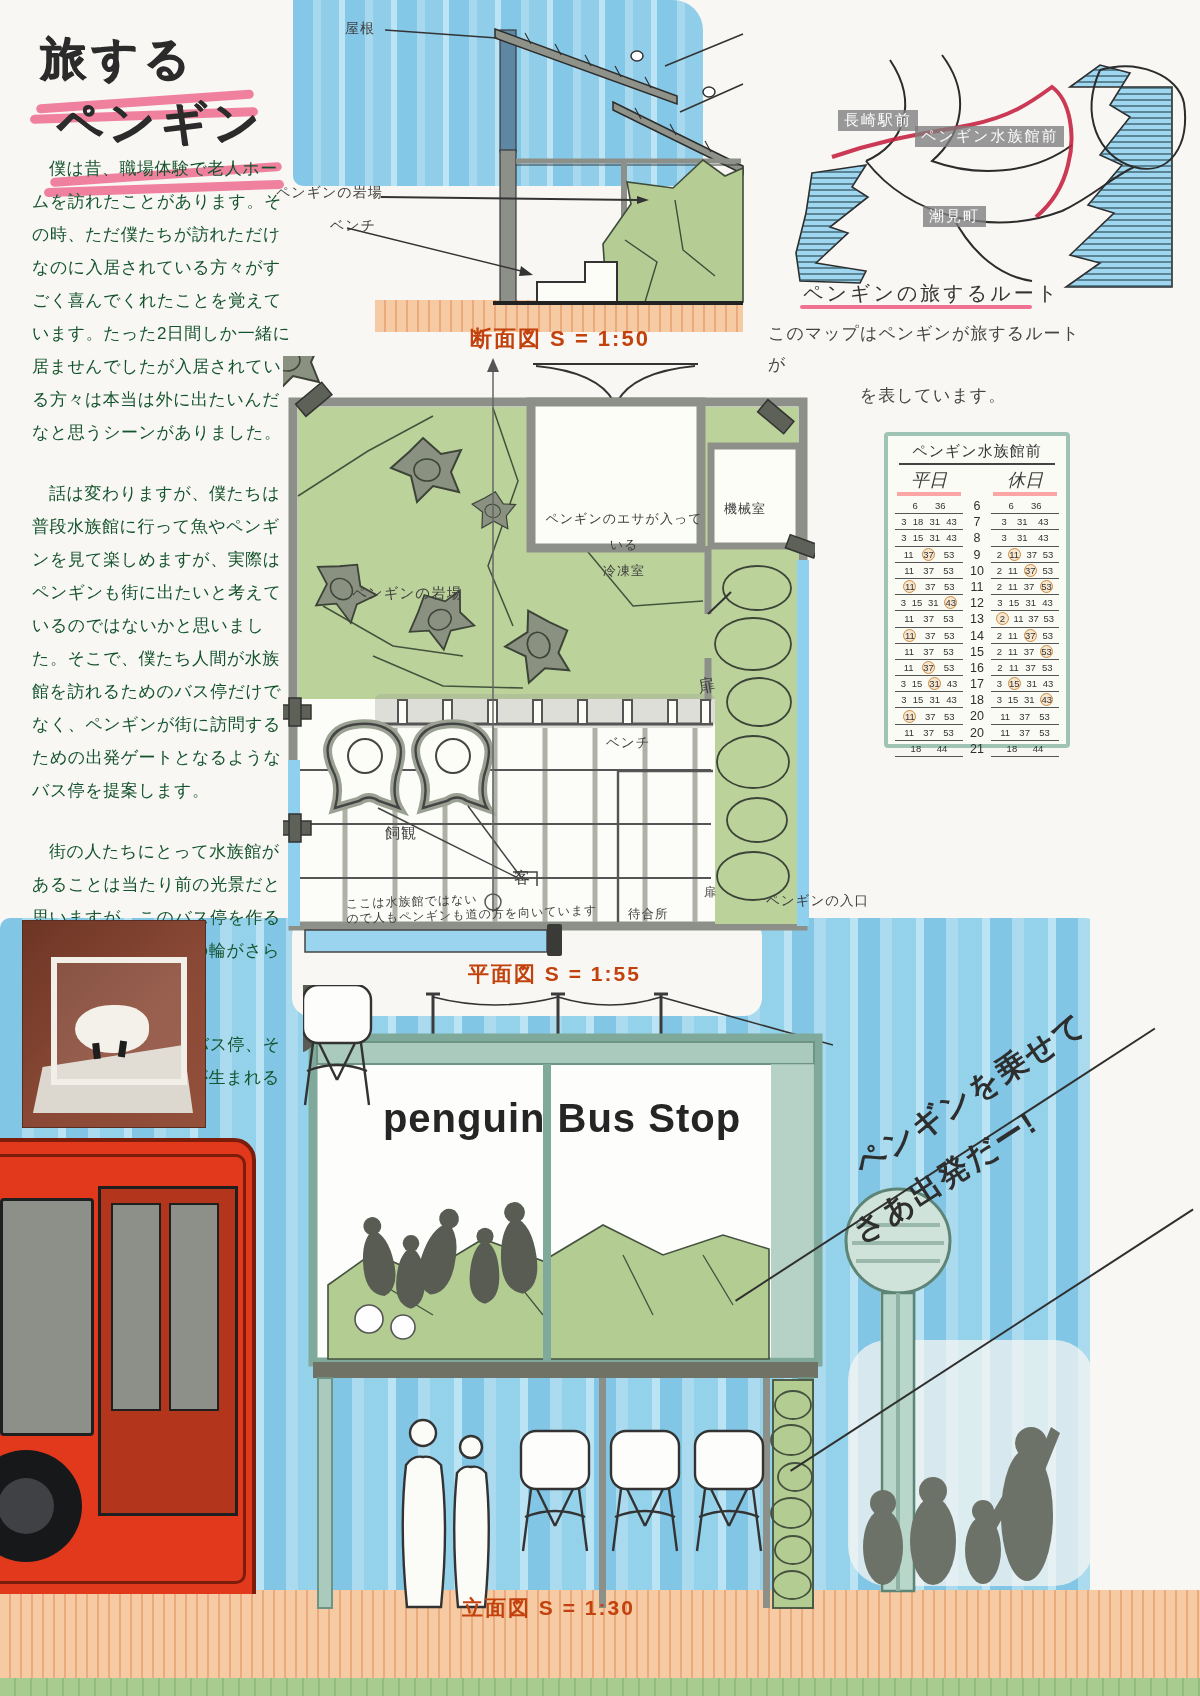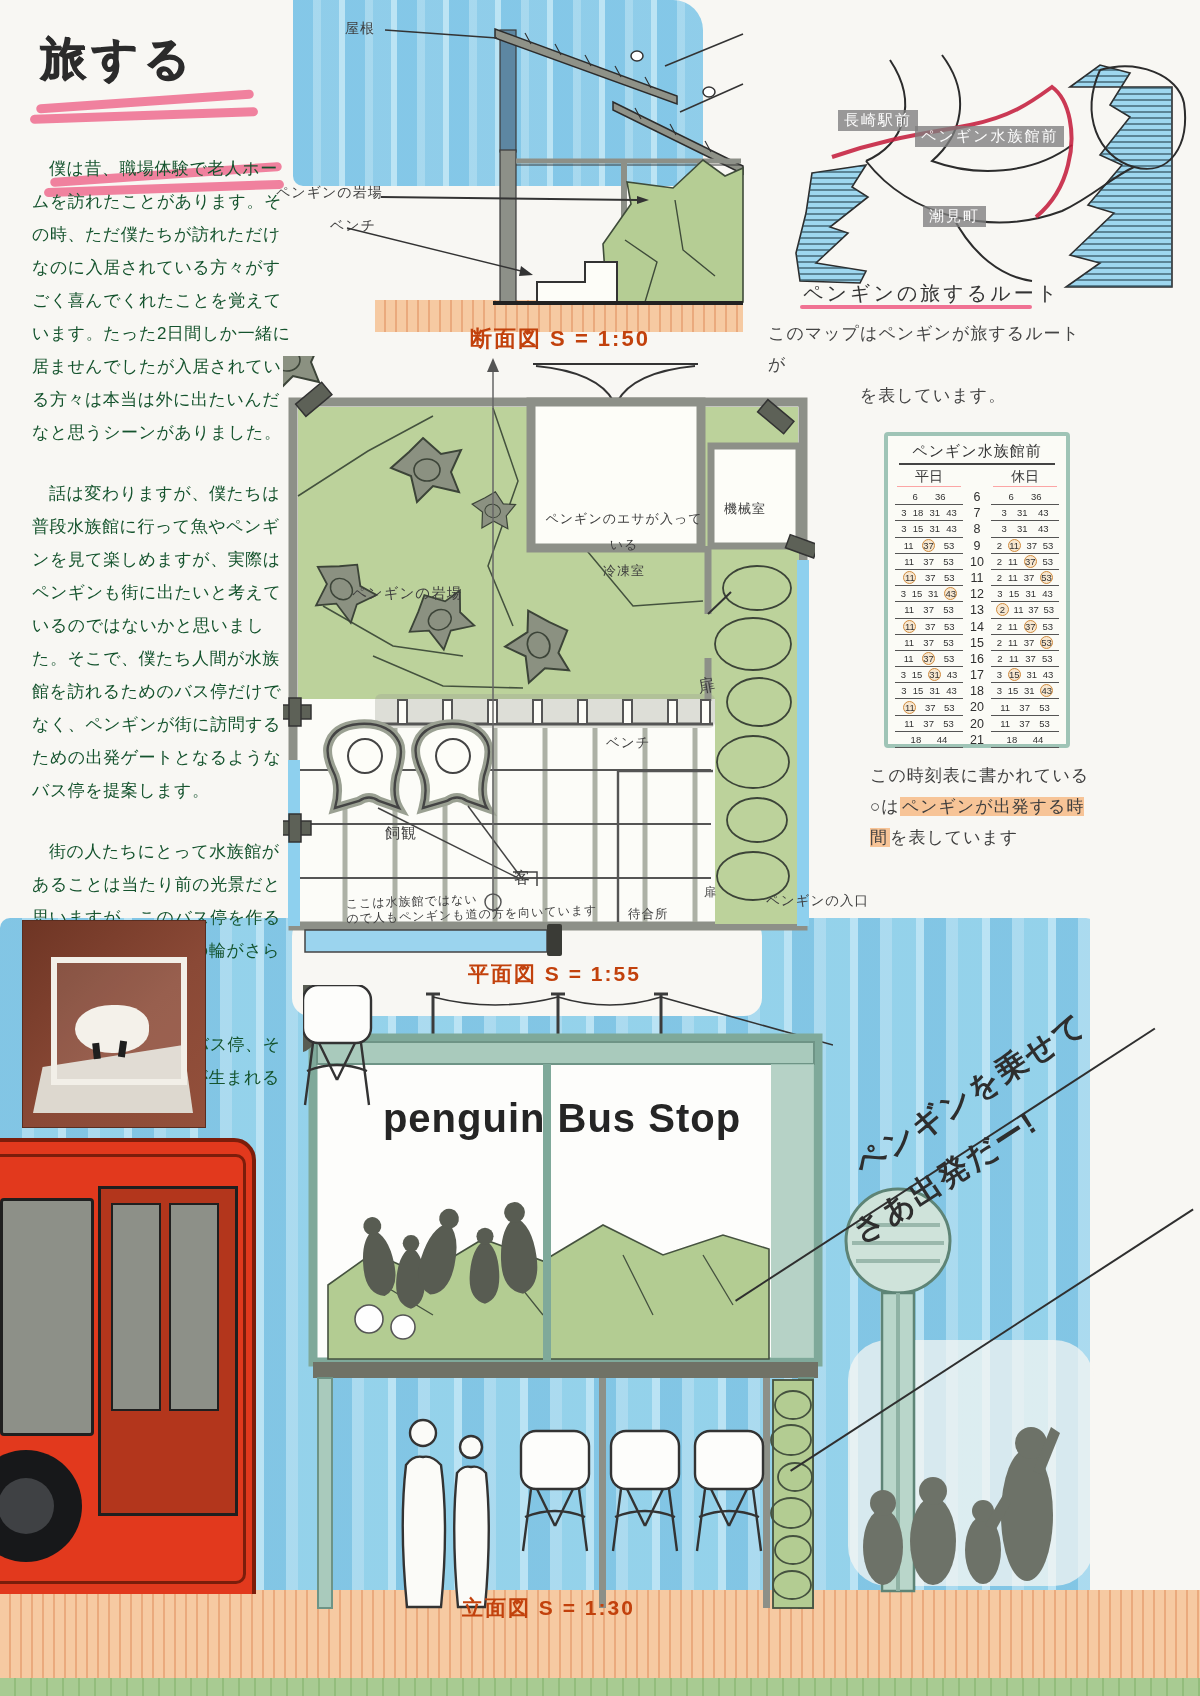--- a/index.html
+++ b/index.html
@@ -28,21 +28,21 @@
   .chip{position:absolute;background:rgba(125,125,125,.78);color:#fcfcfc;font-size:15px;
         padding:1px 6px;letter-spacing:2px;white-space:nowrap;}
   .map-title{position:absolute;font-size:20px;letter-spacing:3px;color:#333;}
   .map-desc{position:absolute;font-size:17px;line-height:31px;letter-spacing:1px;color:#444;}
   
   .timetable{position:absolute;left:884px;top:432px;width:186px;height:316px;background:#fbfbf6;
              border:4px solid #9fc4b6;border-radius:4px;box-sizing:border-box;padding:4px 5px;}
   .tt-title{font-size:15px;letter-spacing:1px;text-align:center;color:#333;
             border-bottom:2px solid #444;margin:2px 6px 3px;padding-bottom:2px;}
   .tt-head{display:flex;align-items:flex-end;margin-bottom:2px;}
-  .tt-head .h{flex:1;text-align:center;font-size:14px;border-bottom:1px solid #fca5a5;margin:0 4px;}
+  .tt-head .h{flex:1;text-align:center;font-size:18px;border-bottom:4px solid #fca5a5;margin:0 4px;font-style:italic;}
   .tt-head .sp{width:24px;}
   .tt-row{display:flex;align-items:stretch;height:16.2px;font-size:9.5px;color:#333;}
   .tt-min{flex:1;display:flex;justify-content:space-evenly;align-items:center;
           border-bottom:1.4px solid #555;margin:0 2px;}
   .tt-hour{width:24px;text-align:center;font-size:12.5px;line-height:16px;color:#2f2f2f;}
   .circ{border:1.3px solid #d08b3e;border-radius:50%;min-width:11px;text-align:center;
         background:rgba(238,178,110,.28);}
   .tt-note{position:absolute;left:870px;top:760px;width:222px;font-size:17px;line-height:31px;
            letter-spacing:1px;color:#3e3e3e;}
   .hl{background:#f7c497;padding:0 2px;}
@@ -70,20 +70,21 @@
   <div class="white-patch" style="left:292px;top:918px;width:470px;height:98px;border-radius:18px;"></div>
   <div class="white-patch" style="left:1090px;top:918px;width:110px;height:680px;"></div>
   <div class="white-patch" style="left:848px;top:1340px;width:246px;height:246px;opacity:.72;border-radius:40px;"></div>
   <div class="abs orange-strip" style="left:375px;top:300px;width:368px;height:32px;"></div>
   <div class="abs orange-strip" style="left:0;top:1590px;width:1200px;height:106px;"></div>
   <div class="abs mint-strip" style="left:0;top:1678px;width:1200px;height:18px;"></div>
 
   <div class="title-line" style="left:40px;top:28px;">旅する</div>
   <div class="pink-bar" style="left:36px;top:97px;width:218px;transform:rotate(-4deg);"></div>
   <div class="pink-bar" style="left:30px;top:111px;width:228px;transform:rotate(-2deg);"></div>
+  <div class="title-line" style="left:56px;top:92px;">ペンギン</div>
   <div class="pink-bar" style="left:50px;top:170px;width:232px;transform:rotate(-4deg);"></div>
   <div class="pink-bar" style="left:44px;top:184px;width:240px;transform:rotate(-2deg);"></div>
 
   <div class="intro">
     <p>僕は昔、職場体験で老人ホームを訪れたことがあります。その時、ただ僕たちが訪れただけなのに入居されている方々がすごく喜んでくれたことを覚えています。たった2日間しか一緒に居ませんでしたが入居されている方々は本当は外に出たいんだなと思うシーンがありました。</p>
     <p>話は変わりますが、僕たちは普段水族館に行って魚やペンギンを見て楽しめますが、実際はペンギンも街に出たいと考えているのではないかと思いました。そこで、僕たち人間が水族館を訪れるためのバス停だけでなく、ペンギンが街に訪問するための出発ゲートとなるようなバス停を提案します。</p>
     <p>街の人たちにとって水族館があることは当たり前の光景だと思いますが、このバス停を作ることで、街と水族館の輪がさらに大きくなります。</p>
     <p>旅するペンギンのバス停、それは、地域の一体感が生まれるバス停です。</p>
   </div>
 
@@ -522,21 +523,20 @@
             <span>44</span>
           </div>
           <div class="tt-hour">21</div>
           <div class="tt-min">
             <span>18</span>
             <span>44</span>
           </div>
         </div>
       </div>
   </div>
-  <div class="tt-note"><span>この時刻表に書かれている○は</span><span class="hl">ペンギンが出発する時間</span><span>を表しています</span></div>
 
   <div class="photo">
     <div class="abs" style="left:10px;top:118px;width:160px;height:74px;background:#ddd8cf;clip-path:polygon(6% 38%,94% 8%,100% 100%,0% 100%);"></div>
     <div class="abs" style="left:28px;top:36px;width:124px;height:116px;border:6px solid #f2efe8;background:rgba(255,255,255,.12);"></div>
     <div class="abs" style="left:52px;top:84px;width:74px;height:48px;background:#f4f1ea;border-radius:50% 42% 46% 50%;"></div>
     <div class="abs" style="left:70px;top:122px;width:7px;height:16px;background:#1e1e1e;transform:rotate(-6deg);"></div>
     <div class="abs" style="left:96px;top:120px;width:7px;height:16px;background:#1e1e1e;transform:rotate(8deg);"></div>
   </div>
 
   <div class="bus">

